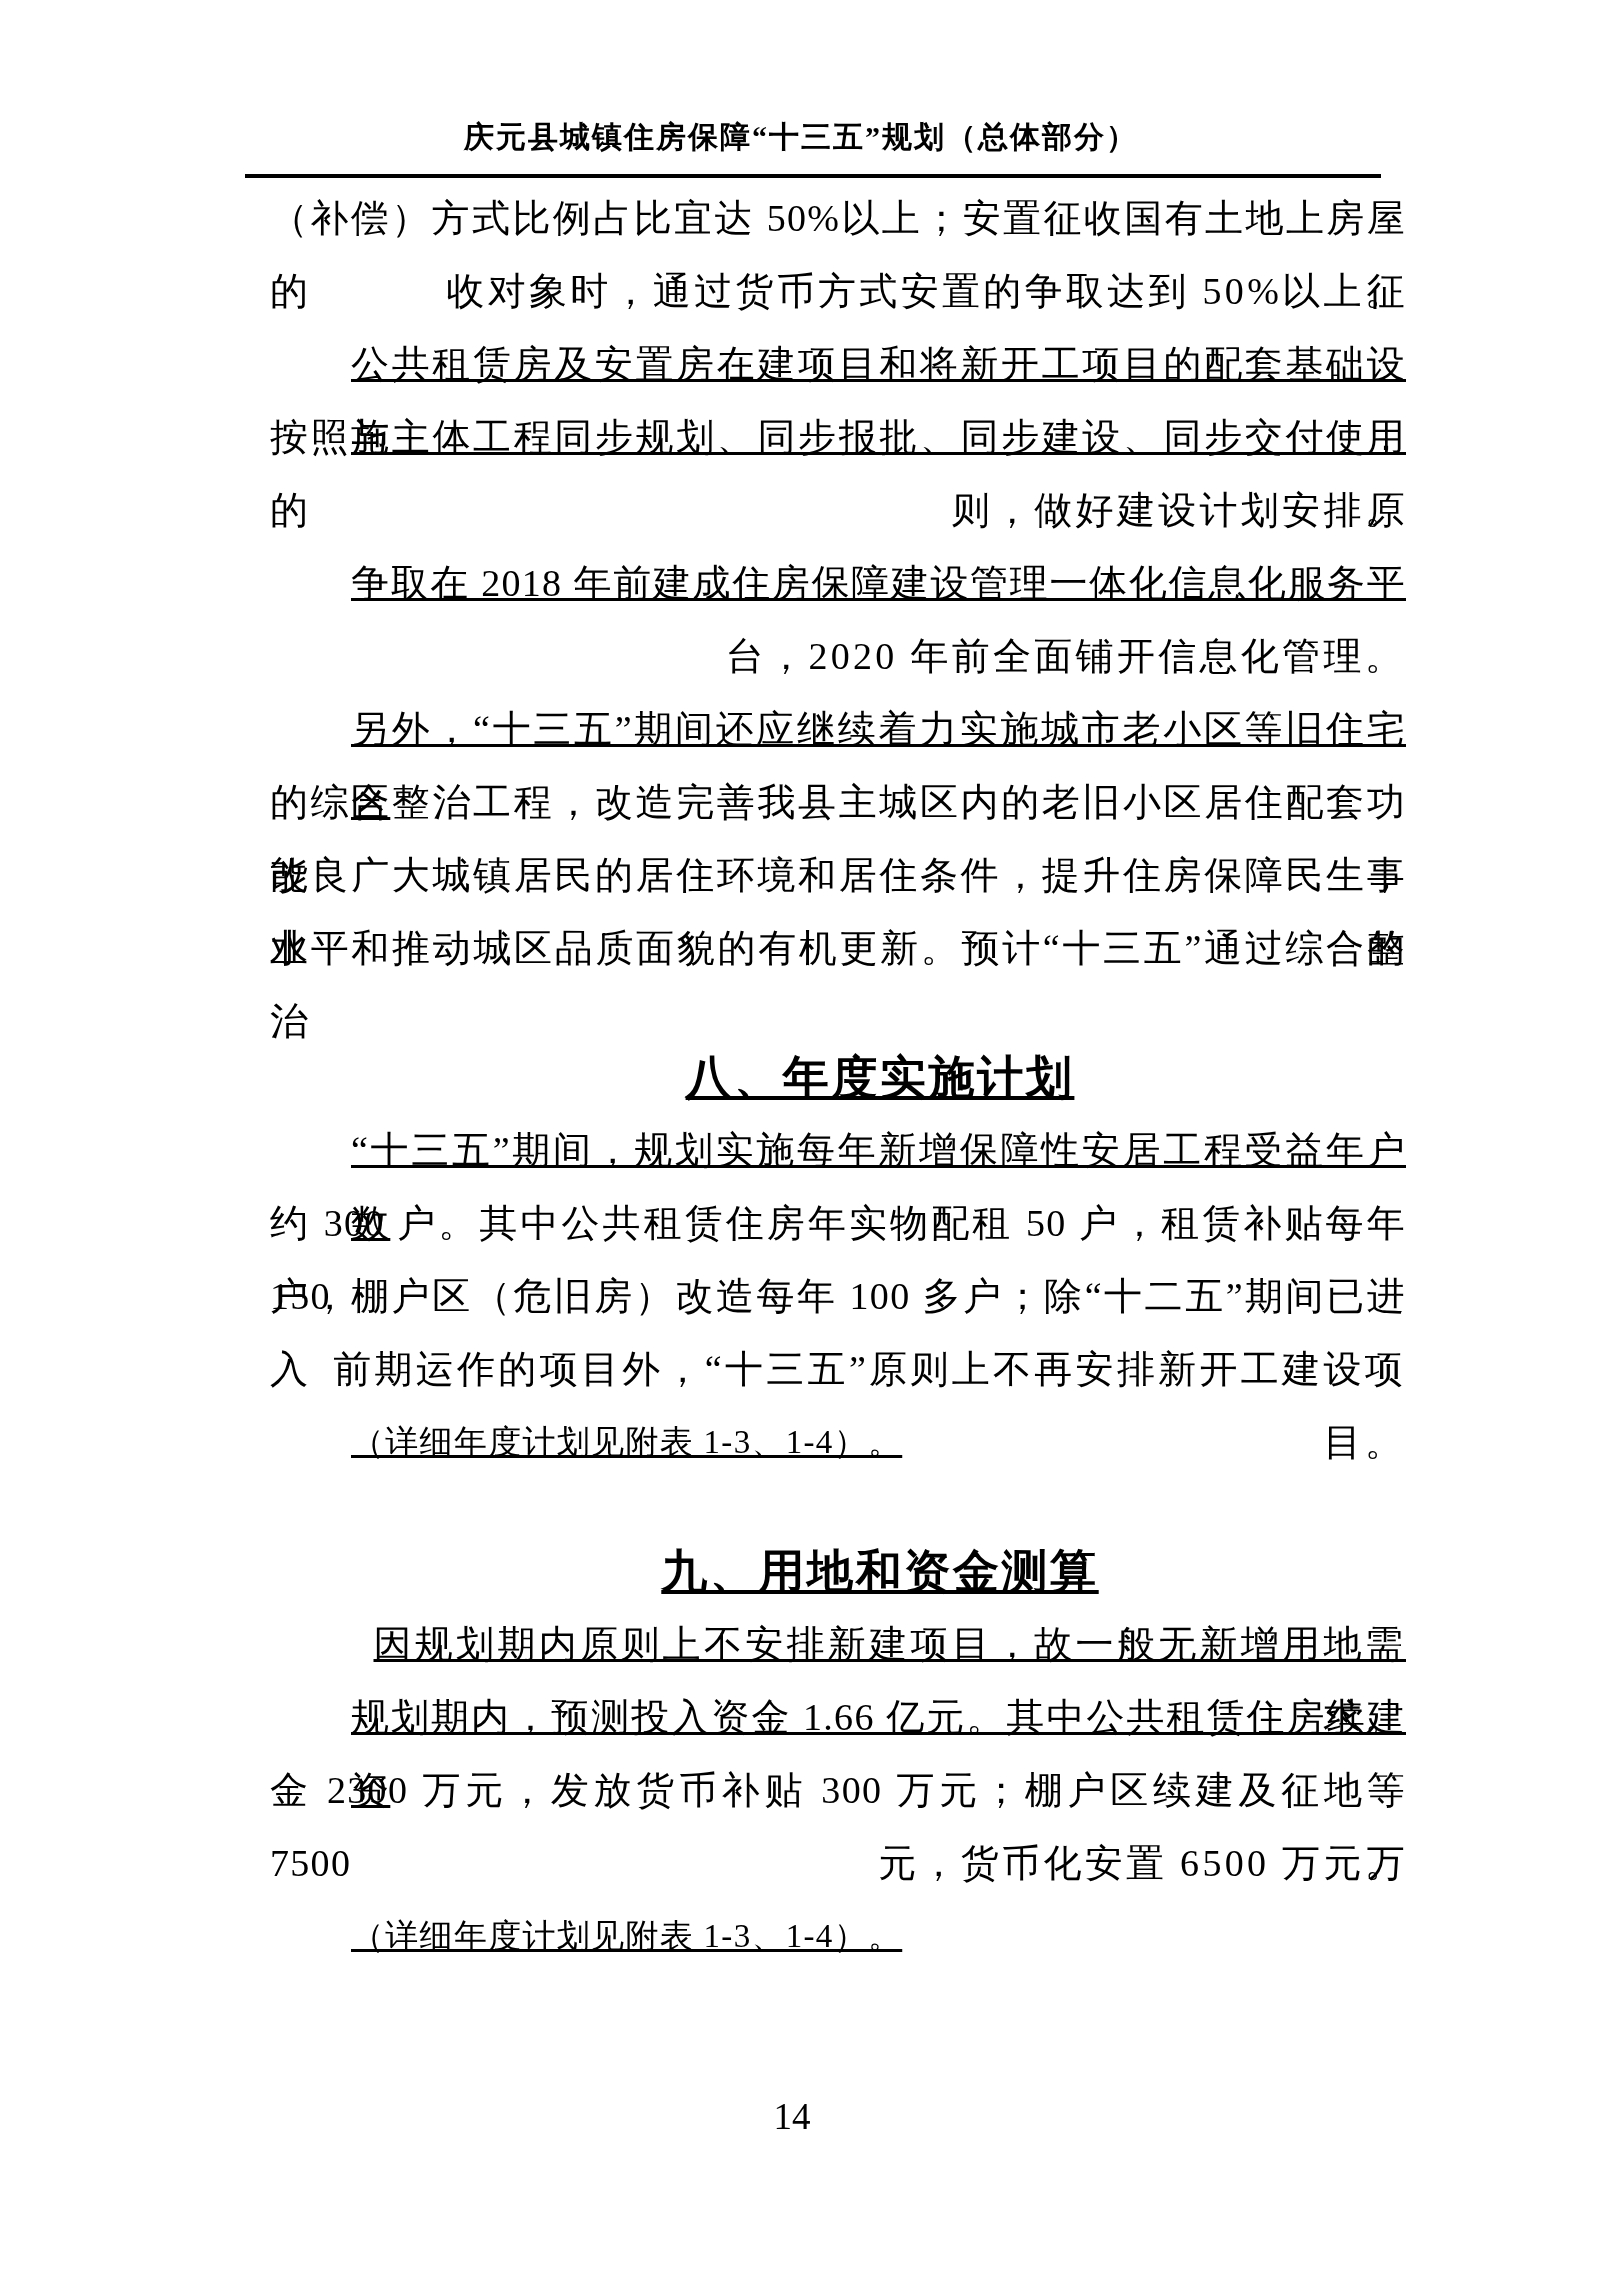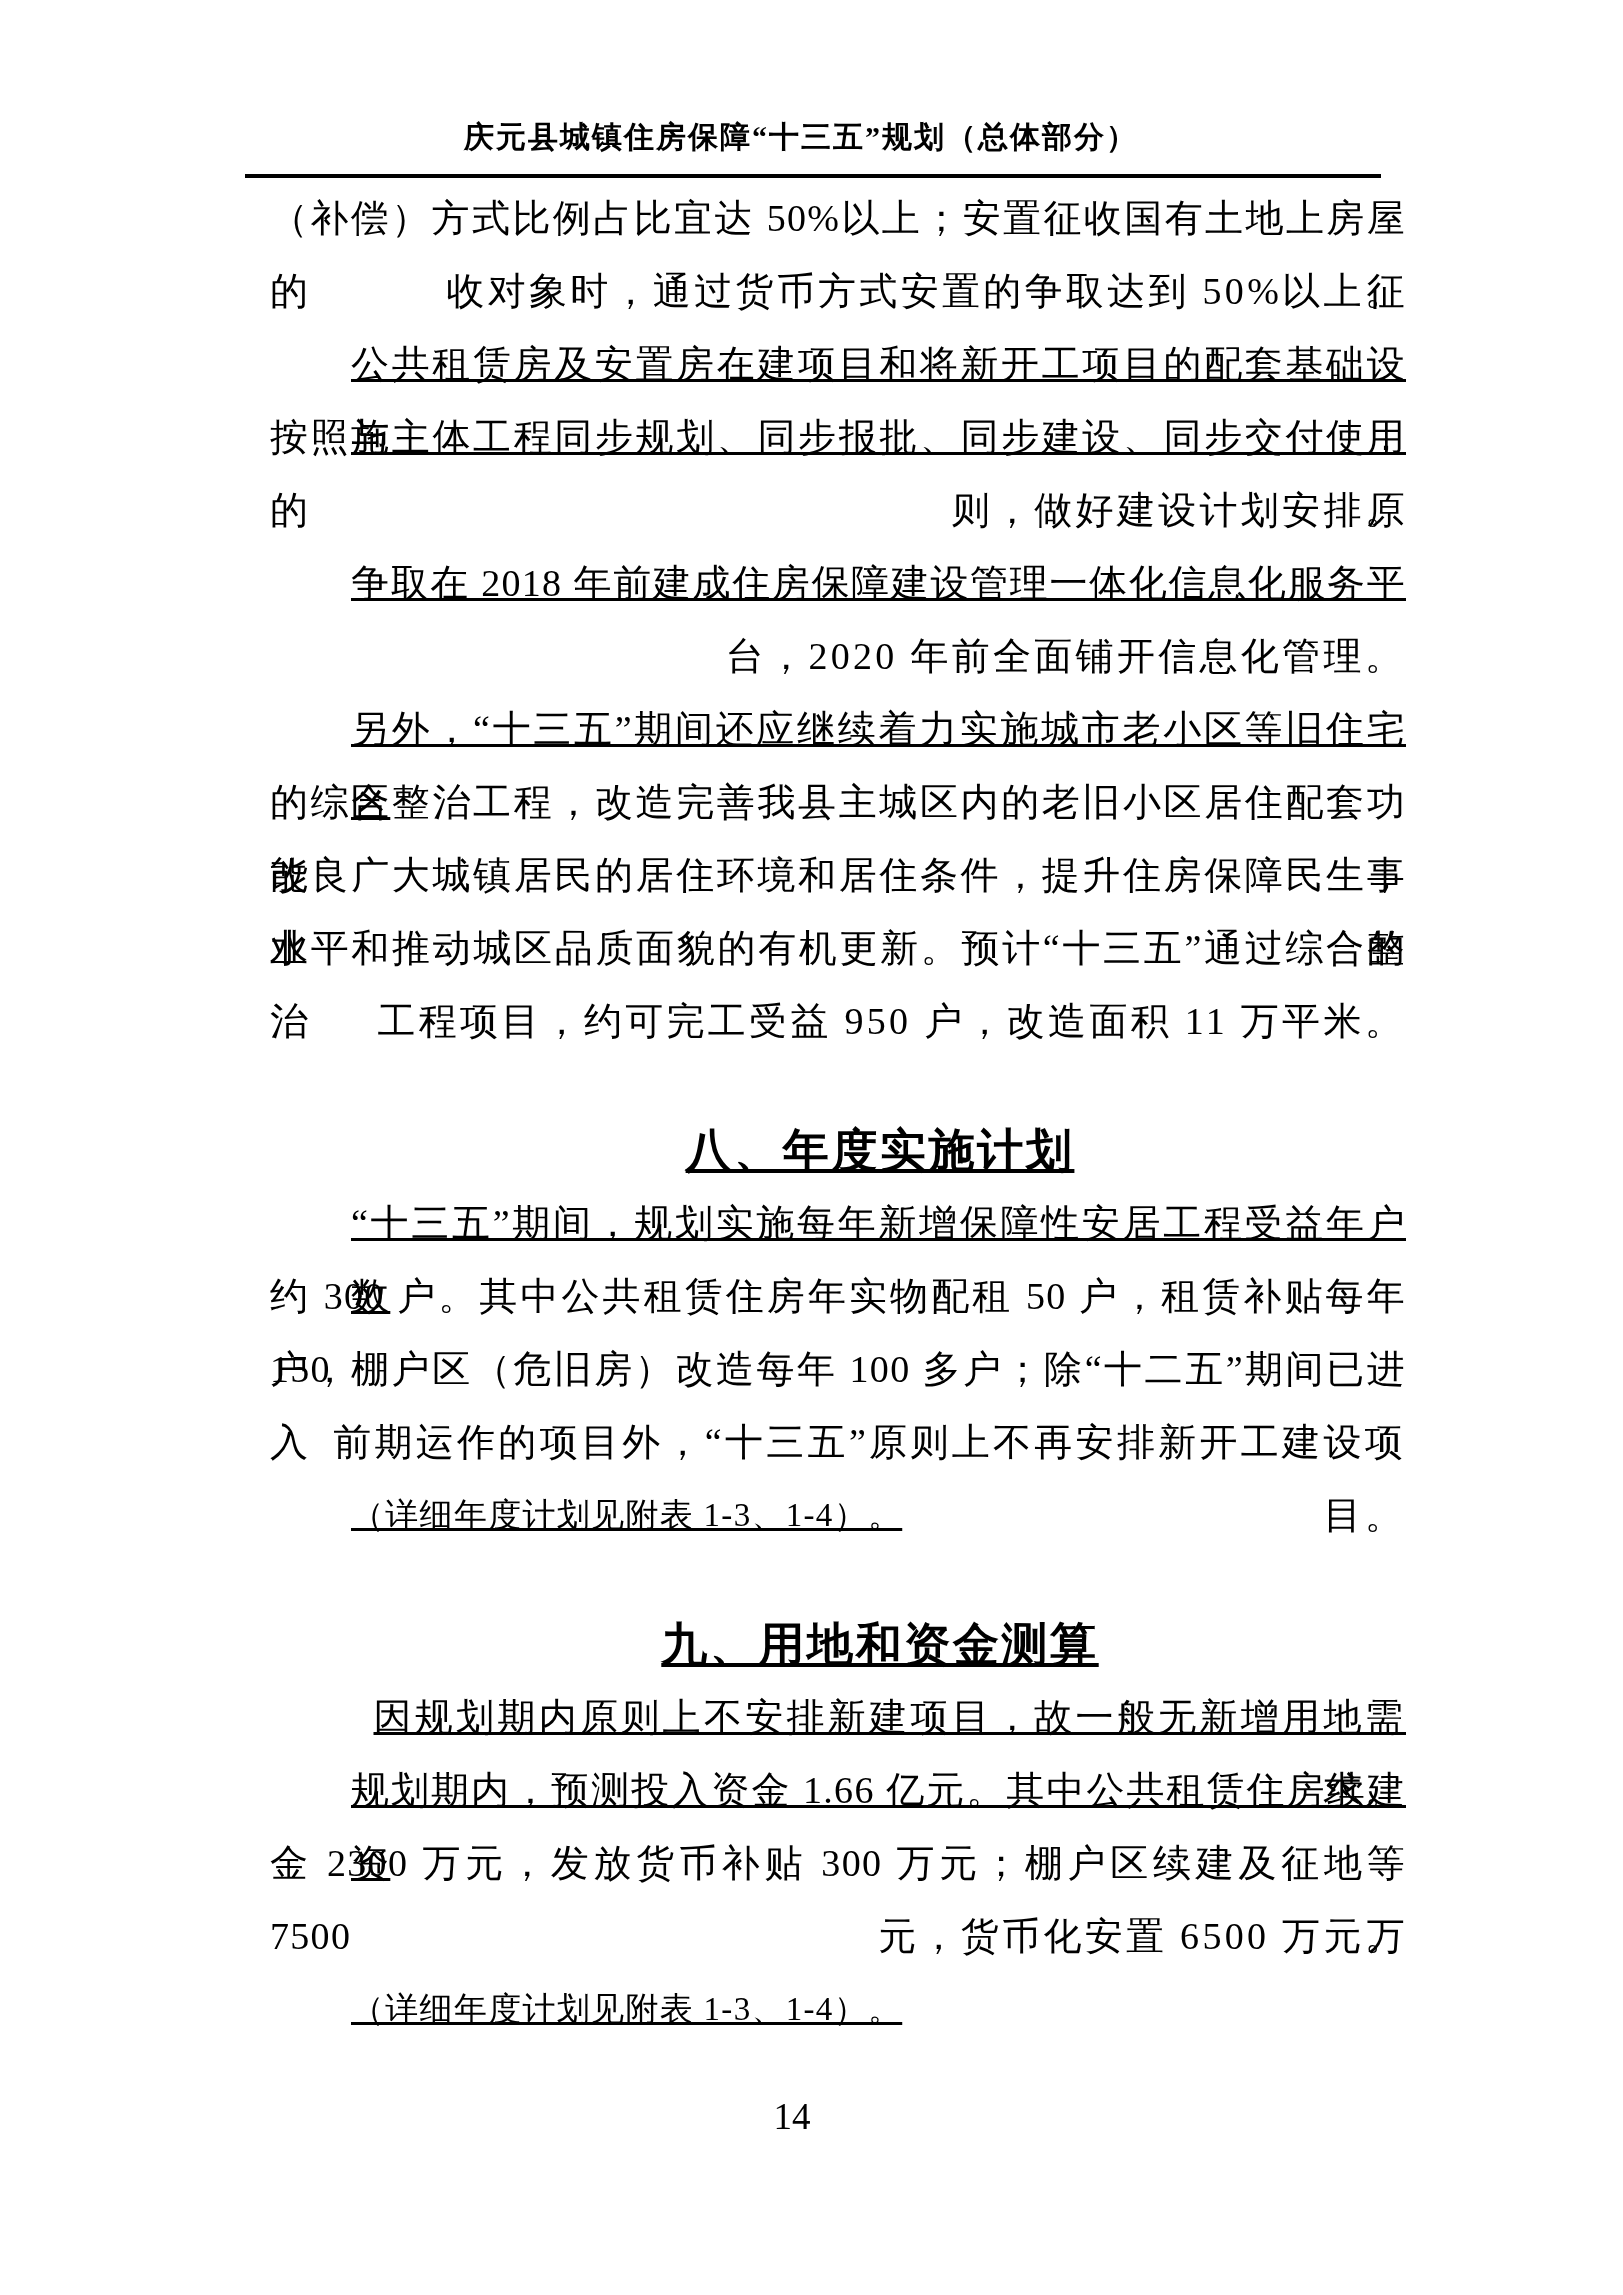--- a/index.html
+++ b/index.html
@@ -101,21 +101,20 @@
       <div class="line end">收对象时，通过货币方式安置的争取达到 50%以上。</div>
       <div class="line justify indent">公共租赁房及安置房在建项目和将新开工项目的配套基础设施，</div>
       <div class="line justify">按照与主体工程同步规划、同步报批、同步建设、同步交付使用的原</div>
       <div class="line end">则，做好建设计划安排。</div>
       <div class="line justify indent">争取在 2018 年前建成住房保障建设管理一体化信息化服务平</div>
       <div class="line end">台，2020 年前全面铺开信息化管理。</div>
       <div class="line justify indent">另外，“十三五”期间还应继续着力实施城市老小区等旧住宅区</div>
       <div class="line justify">的综合整治工程，改造完善我县主城区内的老旧小区居住配套功能，</div>
       <div class="line justify">改良广大城镇居民的居住环境和居住条件，提升住房保障民生事业的</div>
       <div class="line justify">水平和推动城区品质面貌的有机更新。预计“十三五”通过综合整治</div>
-      <div class="line end">工程项目，约可完工受益 950 户，改造面积 11 万平米。</div>
       <div class="line heading indent">八、年度实施计划</div>
       <div class="line justify indent">“十三五”期间，规划实施每年新增保障性安居工程受益年户数</div>
       <div class="line justify">约 300 户。其中公共租赁住房年实物配租 50 户，租赁补贴每年 150</div>
       <div class="line justify">户，棚户区（危旧房）改造每年 100 多户；除“十二五”期间已进入</div>
       <div class="line end">前期运作的项目外，“十三五”原则上不再安排新开工建设项目。</div>
       <div class="line note indent">（详细年度计划见附表 1-3、1-4）。</div>
       <div class="line heading indent">九、用地和资金测算</div>
       <div class="line end indent">因规划期内原则上不安排新建项目，故一般无新增用地需求。</div>
       <div class="line justify indent">规划期内，预测投入资金 1.66 亿元。其中公共租赁住房续建资</div>
       <div class="line justify">金 2300 万元，发放货币补贴 300 万元；棚户区续建及征地等 7500 万</div>

